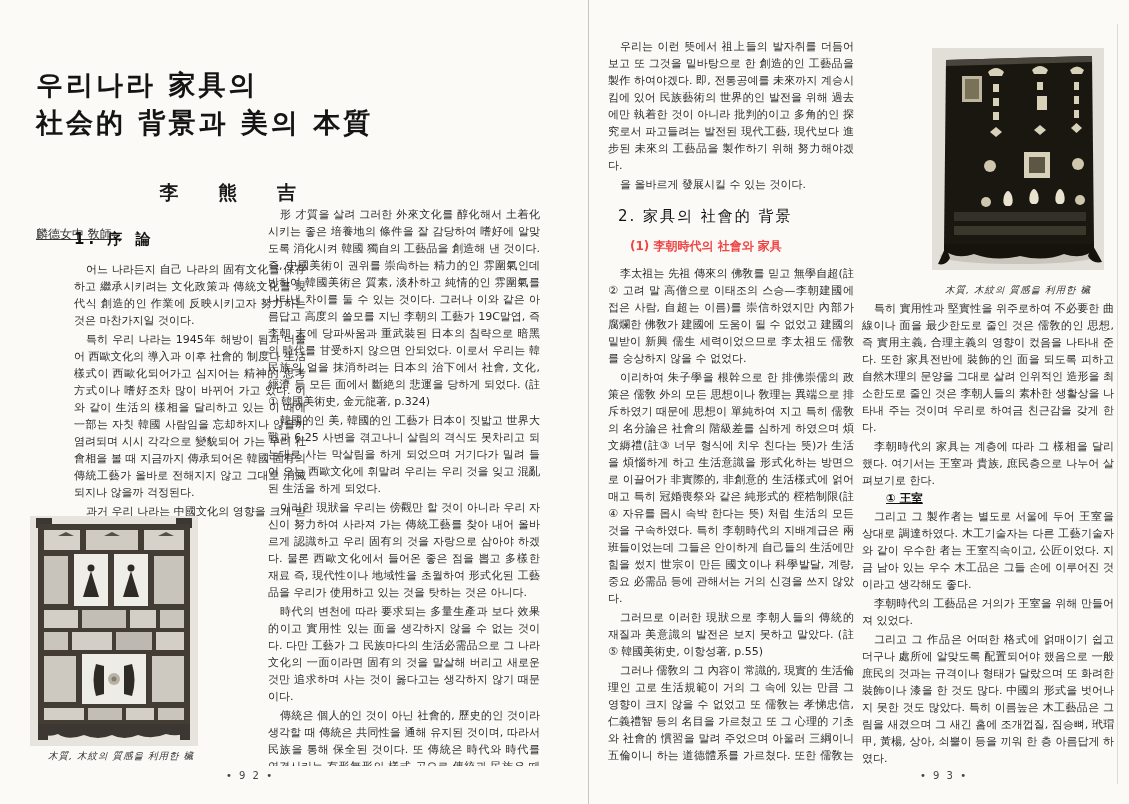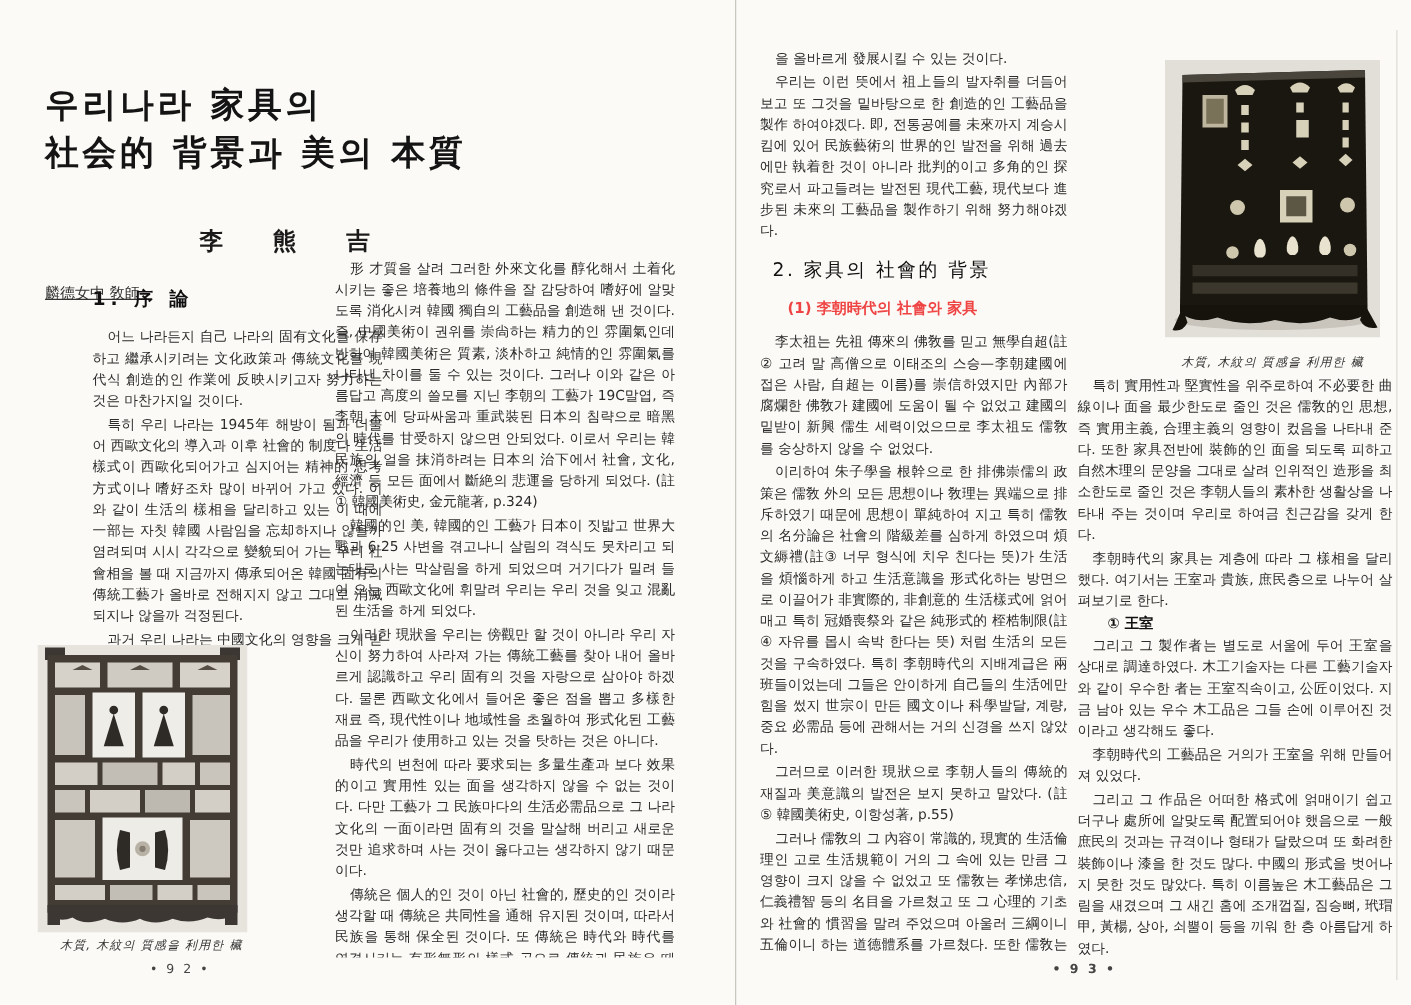--- a/index.html
+++ b/index.html
@@ -19,30 +19,30 @@
   .title-line{font-size:27px;font-weight:bold;letter-spacing:3px;color:#141414;line-height:38px;}
   .author-block{left:36px;top:180px;width:260px;}
   .author-name{font-size:19px;font-weight:bold;color:#1a1a1a;white-space:pre;text-align:right;}
   .affiliation{font-size:12px;color:#333;margin-top:20px;text-decoration:underline;}
 
   .textcol{text-align:justify;overflow:hidden;}
   .textcol p{margin:0 0 2px 0;font-size:11px;line-height:17px;text-indent:12px;}
   .sec-heading{font-size:15px;font-weight:bold;color:#111;margin:0 0 12px 0;letter-spacing:4px;}
   .sec-heading2{font-size:15px;font-weight:normal;color:#111;margin:14px 0 12px 10px;letter-spacing:2px;}
   .sub-heading{font-size:12px;font-weight:bold;color:#ef4444;margin:0 0 10px 22px;}
-  .inline-heading{font-size:11.5px;font-weight:bold;color:#111;margin:2px 0 2px 24px;}
+  .inline-heading{font-size:11.5px;font-weight:bold;color:#111;margin:2px 0 2px 24px;text-decoration:underline;}
 
   .col1-left{left:30px;top:230px;width:232px;height:288px;margin-left:44px;}
   .col2-left{left:268px;top:206px;width:272px;height:560px;}
 
   .figure-caption{font-size:9.5px;color:#333;letter-spacing:1px;font-style:italic;}
   .caption-left{left:48px;top:750px;width:180px;}
-  .pageno{font-size:10px;color:#444;letter-spacing:2px;}
+  .pageno{font-size:10px;color:#444;text-align:center;letter-spacing:2px;}
   .pageno-left{left:120px;top:770px;width:260px;}
-  .pageno-right{left:842px;top:770px;width:252px;font-weight:bold;}
+  .pageno-right{left:818px;top:770px;width:252px;}
 
   
   .col1-right{left:608px;top:38px;width:246px;height:728px;}
   .col2-right-text{left:862px;top:300px;width:252px;height:464px;}
   .figure-right-box{left:932px;top:48px;width:172px;height:222px;}
   .caption-right{left:932px;top:284px;width:172px;text-align:center;}
 
   .figure-left-box{left:30px;top:516px;width:168px;height:230px;}
   figure{margin:0;}
 </style>
@@ -128,22 +128,22 @@
   <p>形 才質을 살려 그러한 外來文化를 醇化해서 土着化시키는 좋은 培養地의 條件을 잘 감당하여 嗜好에 알맞도록 消化시켜 韓國 獨自의 工藝品을 創造해 낸 것이다. 즉, 中國美術이 권위를 崇尙하는 精力的인 雰圍氣인데 반하여 韓國美術은 質素, 淡朴하고 純情的인 雰圍氣를 나타낸 차이를 둘 수 있는 것이다. 그러나 이와 같은 아름답고 高度의 쓸모를 지닌 李朝의 工藝가 19C말엽, 즉 李朝 末에 당파싸움과 重武裝된 日本의 침략으로 暗黑의 時代를 甘受하지 않으면 안되었다. 이로서 우리는 韓民族의 얼을 抹消하려는 日本의 治下에서 社會, 文化, 經濟 등 모든 面에서 斷絶의 悲運을 당하게 되었다. (註① 韓國美術史, 金元龍著, p.324)</p>
   <p>韓國的인 美, 韓國的인 工藝가 日本이 짓밟고 世界大戰과 6·25 사변을 겪고나니 살림의 격식도 못차리고 되는대로 사는 막살림을 하게 되었으며 거기다가 밀려 들어 오는 西歐文化에 휘말려 우리는 우리 것을 잊고 混亂된 生活을 하게 되었다.</p>
   <p>이러한 現狀을 우리는 傍觀만 할 것이 아니라 우리 자신이 努力하여 사라져 가는 傳統工藝를 찾아 내어 올바르게 認識하고 우리 固有의 것을 자랑으로 삼아야 하겠다. 물론 西歐文化에서 들어온 좋은 점을 뽑고 多樣한 재료 즉, 現代性이나 地域性을 초월하여 形式化된 工藝品을 우리가 使用하고 있는 것을 탓하는 것은 아니다.</p>
   <p>時代의 변천에 따라 要求되는 多量生產과 보다 效果的이고 實用性 있는 面을 생각하지 않을 수 없는 것이다. 다만 工藝가 그 民族마다의 生活必需品으로 그 나라 文化의 一面이라면 固有의 것을 말살해 버리고 새로운 것만 追求하며 사는 것이 옳다고는 생각하지 않기 때문이다.</p>
   <p>傳統은 個人的인 것이 아닌 社會的, 歷史的인 것이라 생각할 때 傳統은 共同性을 通해 유지된 것이며, 따라서 民族을 통해 保全된 것이다. 또 傳統은 時代와 時代를 연결시키는 有形無形의 樣式 곳으로 傳統과 民族은 떼래야 뗄 수 없는 관계에 있으며 따라서 主體性이 뚜렷하고 民族意識이 강하면 강할 수록 傳統</p>
 </div>
 
 <div class="abs pageno pageno-left">• 9 2 •</div>
 
 <div class="abs textcol col1-right">
+  <p>우리는 이런 뜻에서 祖上들의 발자취를 더듬어 보고 또 그것을 밑바탕으로 한 創造的인 工藝品을 製作 하여야겠다. 即, 전통공예를 未來까지 계승시킴에 있어 民族藝術의 世界的인 발전을 위해 過去에만 執着한 것이 아니라 批判的이고 多角的인 探究로서 파고들려는 발전된 現代工藝, 現代보다 進步된 未來의 工藝品을 製作하기 위해 努力해야겠다.</p>
   <p>을 올바르게 發展시킬 수 있는 것이다.</p>
-  <p>우리는 이런 뜻에서 祖上들의 발자취를 더듬어 보고 또 그것을 밑바탕으로 한 創造的인 工藝品을 製作 하여야겠다. 即, 전통공예를 未來까지 계승시킴에 있어 民族藝術의 世界的인 발전을 위해 過去에만 執着한 것이 아니라 批判的이고 多角的인 探究로서 파고들려는 발전된 現代工藝, 現代보다 進步된 未來의 工藝品을 製作하기 위해 努力해야겠다.</p>
   <div class="sec-heading2">2. 家具의 社會的 背景</div>
   <div class="sub-heading">(1) 李朝時代의 社會와 家具</div>
   <p>李太祖는 先祖 傳來의 佛敎를 믿고 無學自超(註② 고려 말 高僧으로 이태조의 스승—李朝建國에 접은 사람, 自超는 이름)를 崇信하였지만 內部가 腐爛한 佛敎가 建國에 도움이 될 수 없었고 建國의 밑받이 新興 儒生 세력이었으므로 李太祖도 儒敎를 숭상하지 않을 수 없었다.</p>
   <p>이리하여 朱子學을 根幹으로 한 排佛崇儒의 政策은 儒敎 外의 모든 思想이나 敎理는 異端으로 排斥하였기 때문에 思想이 單純하여 지고 특히 儒敎의 名分論은 社會의 階級差를 심하게 하였으며 煩文縟禮(註③ 너무 형식에 치우 친다는 뜻)가 生活을 煩惱하게 하고 生活意識을 形式化하는 방면으로 이끌어가 非實際的, 非創意的 生活樣式에 얽어 매고 특히 冠婚喪祭와 같은 純形式的 桎梏制限(註④ 자유를 몹시 속박 한다는 뜻) 처럼 生活의 모든 것을 구속하였다. 특히 李朝時代의 지배계급은 兩班들이었는데 그들은 안이하게 自己들의 生活에만 힘을 썼지 世宗이 만든 國文이나 科學발달, 계량, 중요 必需品 등에 관해서는 거의 신경을 쓰지 않았다.</p>
   <p>그러므로 이러한 現狀으로 李朝人들의 傳統的 재질과 美意識의 발전은 보지 못하고 말았다. (註⑤ 韓國美術史, 이항성著, p.55)</p>
   <p>그러나 儒敎의 그 內容이 常識的, 現實的 生活倫理인 고로 生活規範이 거의 그 속에 있는 만큼 그 영향이 크지 않을 수 없었고 또 儒敎는 孝悌忠信, 仁義禮智 등의 名目을 가르쳤고 또 그 心理的 기초와 社會的 慣習을 말려 주었으며 아울러 三綱이니 五倫이니 하는 道德體系를 가르쳤다. 또한 儒敎는 現實的인 思想인 고로 民衆가운데서 民族的이며 風土的 特色이 나타나 前代에서 못 보던 새로운 韓國的인 性格이 뚜렷이 나타나는 固有의 李朝的인 美를 創造하게 되었다.</p>
 
 </div>
 
 <figure class="abs figure-right-box">

